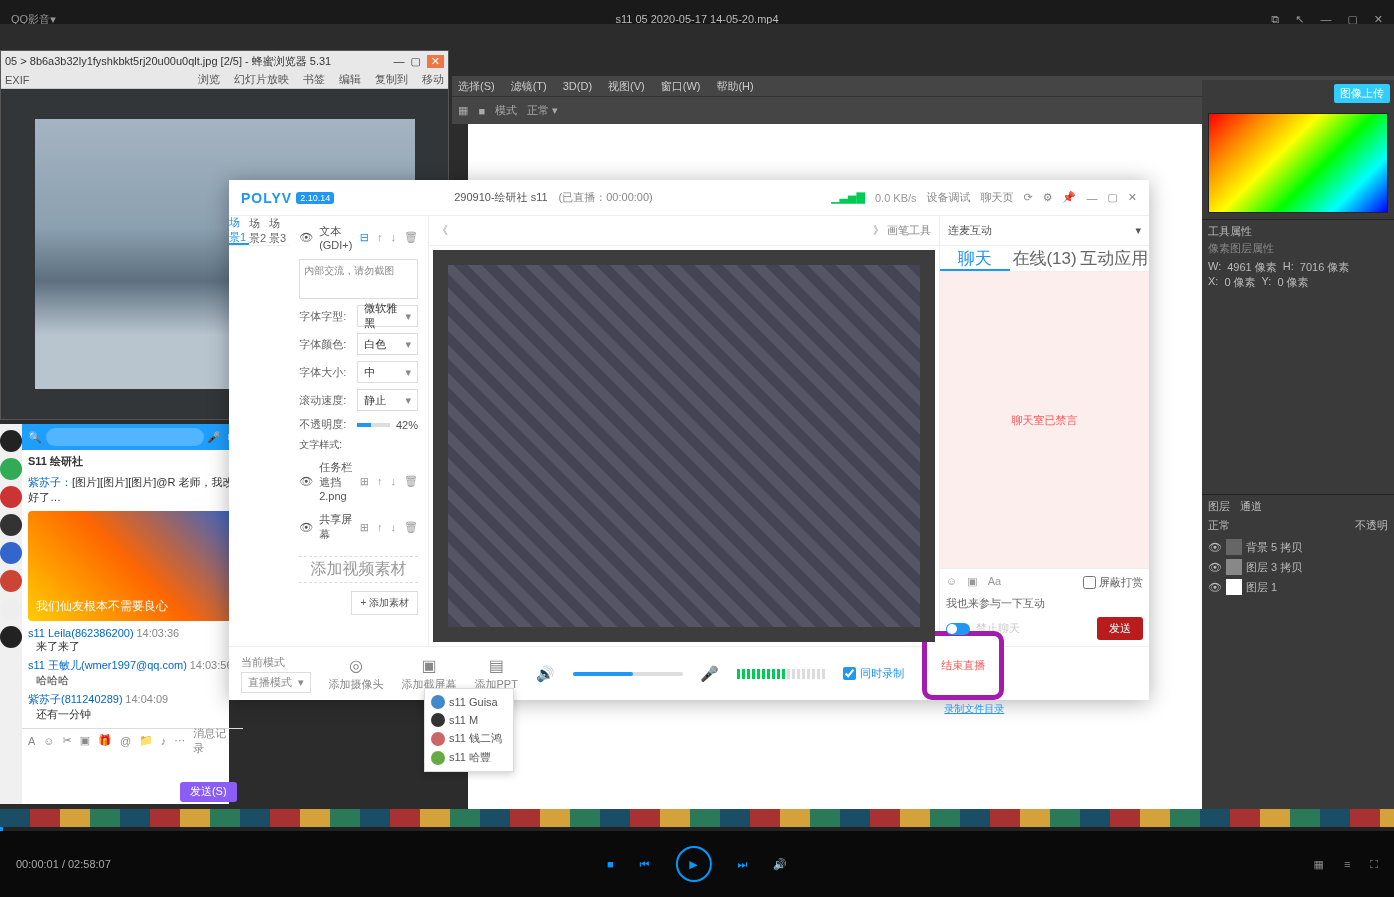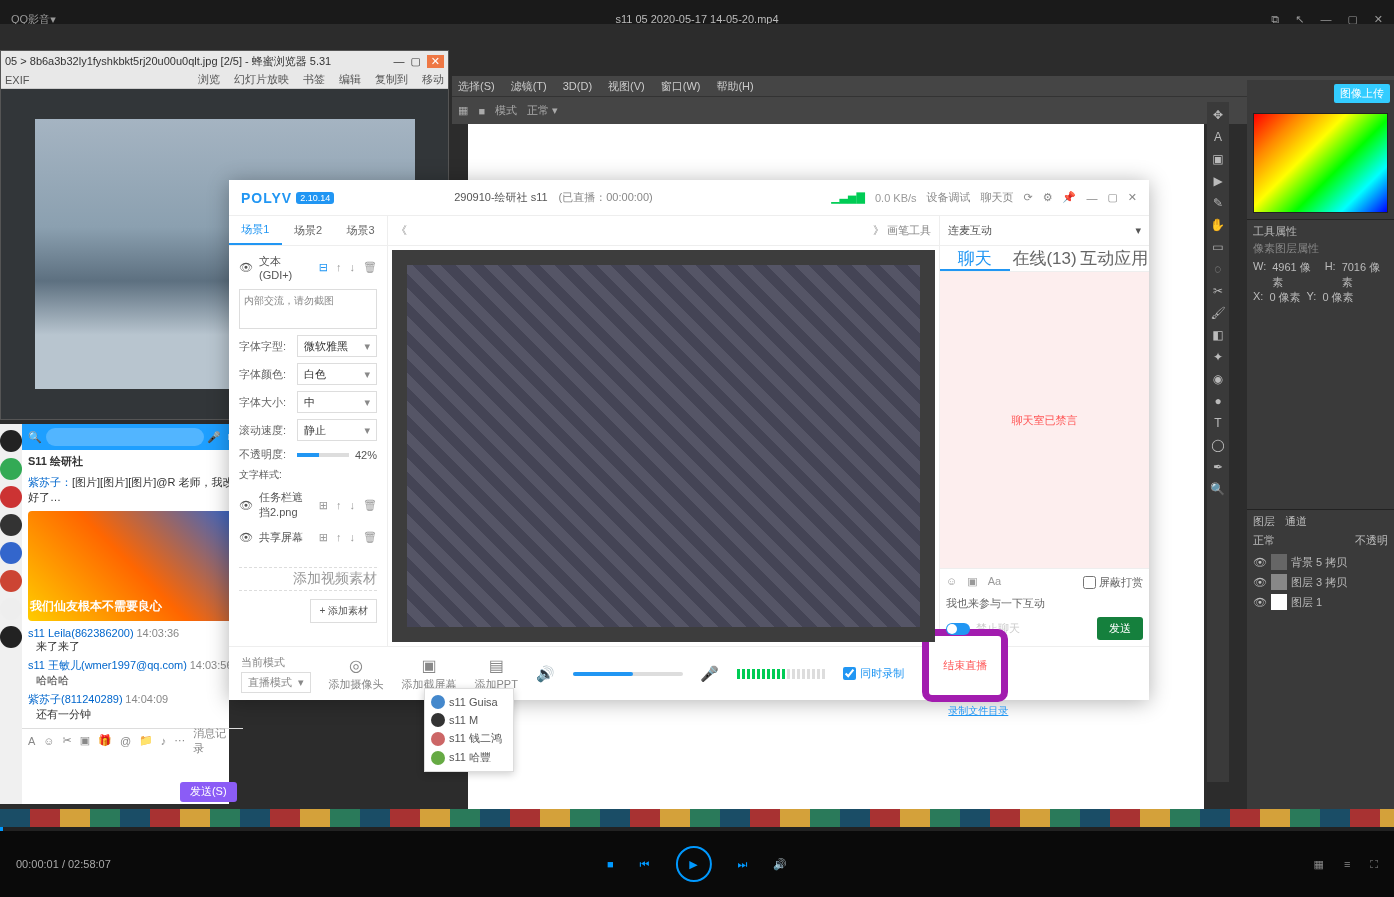--- a/index.html
+++ b/index.html
@@ -11,97 +11,97 @@
 .image-viewer{position:absolute;left:0;top:50px;width:449px;height:370px;background:#323639;border:1px solid #555}
 .iv-title{height:20px;background:#e8e8e8;color:#333;font-size:10px;display:flex;align-items:center;padding:0 4px}
 .iv-title-controls{margin-left:auto;display:flex;gap:6px}
 .iv-toolbar{height:18px;background:#e8e8e8;color:#555;font-size:10px;display:flex;align-items:center;padding:0 4px;gap:14px;border-bottom:1px solid #ccc}
 .iv-body{flex:1;background:#323639;display:flex;align-items:center;justify-content:center;height:330px}
 .iv-image{width:380px;height:270px;background:linear-gradient(180deg,#a5b4c2 0%,#8ba0b0 40%,#5d7080 60%,#b8c5cf 80%)}
 .ps-menubar{position:absolute;left:452px;top:52px;right:0;height:20px;background:#454545;display:flex;align-items:center;padding:0 6px;gap:16px;color:#ccc;font-size:10px}
 .ps-optbar{position:absolute;left:452px;top:72px;right:0;height:28px;background:#454545;display:flex;align-items:center;padding:0 6px;gap:10px;border-top:1px solid #333;color:#aaa;font-size:10px}
 .ps-tools{position:absolute;right:165px;top:78px;width:22px;height:680px;background:#3a3a3a;display:flex;flex-direction:column;align-items:center;gap:6px;padding-top:6px}
 .ps-tool{width:16px;height:16px;color:#bbb;font-size:12px;text-align:center}
-.ps-right{position:absolute;right:0;top:56px;width:147px;height:740px;background:#3a3a3a;color:#bbb;font-size:10px}
+.ps-right{position:absolute;right:0;top:56px;width:192px;height:740px;background:#3a3a3a;color:#bbb;font-size:10px}
 .ps-swatch{height:100px;background:linear-gradient(135deg,#ff0000,#ff8800,#ffff00,#00ff00,#00ffff,#0000ff);margin:6px;border:1px solid #222}
 .ps-panel{padding:4px 6px;border-top:1px solid #222}
 .ps-canvas{position:absolute;left:468px;top:100px;width:736px;height:700px;background:#fff}
 .qq-chat{position:absolute;left:0;top:424px;width:229px;height:380px;background:#fff;color:#333;display:flex}
 .qq-dock{width:32px;background:#f0f0f0;display:flex;flex-direction:column;align-items:center;gap:6px;padding-top:6px}
 .qq-avatar{width:22px;height:22px;border-radius:50%;background:#888}
 .qq-main{flex:1;display:flex;flex-direction:column}
 .qq-search{height:26px;background:#1e9fff;display:flex;align-items:center;padding:0 6px}
 .qq-search input{flex:1;background:#52b5ff;border:none;border-radius:10px;height:18px;padding:0 8px;color:#fff}
 .qq-grp-title{padding:4px 6px;font-weight:bold;color:#333}
 .qq-msg{padding:2px 6px;font-size:10px}
 .qq-msg .u{color:#0066cc}
 .qq-msg .t{color:#888}
 .qq-img{margin:4px 6px;height:110px;background:linear-gradient(45deg,#ffcc00,#ff6600,#3366cc);border-radius:4px;position:relative}
-.qq-img-txt{position:absolute;bottom:6px;left:2px;color:#fff;font-weight:bold;font-size:12px}
+.qq-img-txt{position:absolute;bottom:6px;left:8px;color:#fff;font-weight:normal;font-size:12px}
 .qq-input-bar{height:24px;border-top:1px solid #ddd;display:flex;align-items:center;gap:8px;padding:0 6px;color:#888}
 .qq-send-bar{height:24px;display:flex;justify-content:flex-end;padding:2px 6px}
 .qq-send{background:#8b5cf6;color:#fff;padding:2px 10px;border-radius:3px}
 .polyv{position:absolute;left:229px;top:180px;width:920px;height:520px;background:#fff;box-shadow:0 2px 20px rgba(0,0,0,0.3);display:flex;flex-direction:column}
 .pv-title{height:36px;display:flex;align-items:center;padding:0 12px;border-bottom:1px solid #eee}
 .pv-logo{font-weight:bold;color:#2196f3;font-size:14px;letter-spacing:1px}
 .pv-ver{background:#2196f3;color:#fff;font-size:9px;padding:1px 4px;border-radius:3px;margin-left:4px}
 .pv-title-mid{margin-left:120px;color:#555;font-size:11px}
 .pv-title-right{margin-left:auto;display:flex;align-items:center;gap:10px;color:#888;font-size:10px}
 .pv-kb{color:#999}
 .pv-body{flex:1;display:flex;min-height:0}
-.pv-left{width:159px;border-right:1px solid #eee;display:flex;flex-direction:column;overflow:auto}
+.pv-left{width:200px;border-right:1px solid #eee;display:flex;flex-direction:row;overflow:auto}
 .pv-tabs{display:flex;height:30px;border-bottom:1px solid #eee}
 .pv-tab{flex:1;display:flex;align-items:center;justify-content:center;color:#666;font-size:11px}
 .pv-tab.active{color:#2196f3;border-bottom:2px solid #2196f3}
 .pv-scene{padding:6px 10px;display:flex;flex-direction:column;gap:6px}
 .pv-row{display:flex;align-items:center;gap:6px;color:#555;font-size:11px}
 .pv-row .lbl{width:52px;color:#666}
 .pv-sel{flex:1;border:1px solid #ddd;height:22px;display:flex;align-items:center;padding:0 6px;color:#333;background:#fff}
 .pv-sel .chev{margin-left:auto;color:#888}
 .pv-scene-hdr{display:flex;align-items:center;gap:6px;padding:2px 0;color:#555}
 .pv-scene-hdr .icons{margin-left:auto;display:flex;gap:8px;color:#999}
 .pv-textarea{border:1px solid #ddd;height:40px;padding:4px;color:#888;font-size:10px}
 .pv-chk{display:flex;gap:10px;font-size:10px;color:#555}
 .pv-chk label{display:flex;align-items:center;gap:3px}
 .pv-chk input{accent-color:#2196f3}
-.pv-addvid{text-align:right;color:#999;font-size:14px;border-top:1px dashed #ddd;border-bottom:1px dashed #ddd;padding:2px 0;margin-top:14px}
+.pv-addvid{text-align:center;color:#999;font-size:16px;border-top:1px dashed #ddd;border-bottom:1px dashed #ddd;padding:2px 0;margin-top:6px}
 .pv-addmat{border:1px solid #ddd;padding:4px 8px;align-self:flex-end;font-size:10px;color:#555;margin-top:2px}
 .pv-center{flex:1;display:flex;flex-direction:column}
 .pv-center-top{height:30px;border-bottom:1px solid #eee;display:flex;align-items:center;padding:0 8px;color:#888}
 .pv-center-top .r{margin-left:auto}
 .pv-preview{flex:1;background:#3d3d3d;margin:4px;position:relative}
 .pv-preview-inner{position:absolute;inset:15px;background:repeating-linear-gradient(45deg,#445 0 10px,#556 10px 20px)}
 .pv-right{width:210px;border-left:1px solid #eee;display:flex;flex-direction:column}
 .pv-r-hdr{height:30px;display:flex;align-items:center;padding:0 8px;border-bottom:1px solid #eee;color:#555}
 .pv-r-tabs{display:flex;height:26px;border-bottom:1px solid #eee}
 .pv-r-tab{flex:1;text-align:center;line-height:26px;color:#666;font-size:17px}
 .pv-r-tab.active{color:#2196f3;border-bottom:2px solid #2196f3}
 .pv-r-body{flex:1;display:flex;align-items:center;justify-content:center;color:#f55;font-size:11px;background:#fdeeee}
 .pv-r-foot{padding:6px;border-top:1px solid #eee;display:flex;flex-direction:column;gap:6px}
 .pv-r-icons{display:flex;gap:10px;color:#999}
 .pv-r-icons .hide{margin-left:auto;display:flex;align-items:center;gap:3px;color:#666}
 .pv-msg{color:#666;font-size:11px}
 .pv-r-send{display:flex;align-items:center;gap:6px}
 .pv-toggle{width:24px;height:12px;background:#2196f3;border-radius:6px;position:relative}
 .pv-toggle::after{content:"";position:absolute;left:1px;top:1px;width:10px;height:10px;background:#fff;border-radius:50%}
-.pv-btn{margin-left:auto;background:#15803d;color:#fff;padding:4px 12px;border-radius:3px}
+.pv-btn{margin-left:auto;background:#b91c1c;color:#fff;padding:4px 12px;border-radius:3px}
 .pv-bottom{height:54px;border-top:1px solid #eee;display:flex;align-items:center;padding:0 12px;gap:18px}
 .pv-mode{display:flex;flex-direction:column;gap:2px;color:#888}
 .pv-mode-sel{border:1px solid #ddd;padding:2px 6px;display:flex;align-items:center;gap:6px}
 .pv-ctrl{display:flex;flex-direction:column;align-items:center;gap:2px;color:#888;font-size:10px}
 .pv-ctrl .ic{font-size:16px;color:#888}
 .pv-slider{width:110px;display:flex;align-items:center;gap:4px}
 .pv-slider .track{flex:1;height:4px;background:#ddd;border-radius:2px;position:relative}
 .pv-slider .fill{position:absolute;left:0;top:0;bottom:0;width:55%;background:#2196f3;border-radius:2px}
 .pv-level{display:flex;gap:2px}
 .pv-level span{width:3px;height:10px;background:#0c5}
 .pv-level span.off{background:#ddd}
 .pv-rec{display:flex;align-items:center;gap:4px;color:#2196f3}
 .pv-rec-link{color:#2196f3;text-decoration:underline}
-.pv-end{background:#fff;border:7px solid #a21caf;color:#f55;padding:22px 14px;border-radius:10px}
+.pv-end{background:#fff;border:5px solid #a21caf;color:#f55;padding:22px 14px;border-radius:10px}
 .pv-userlist{position:absolute;left:424px;top:688px;width:90px;background:#fff;border:1px solid #ddd;padding:4px 0;box-shadow:0 2px 8px rgba(0,0,0,0.2)}
 .pv-user{display:flex;align-items:center;gap:4px;padding:2px 6px;color:#555;font-size:10px}
 .pv-user .av{width:14px;height:14px;border-radius:50%;background:#c66}
 .pattern-bar{position:absolute;left:0;top:809px;right:0;height:18px;background:repeating-linear-gradient(90deg,#1a4d66 0 30px,#a83232 30px 60px,#d4a13a 60px 90px,#2a7a5a 90px 120px)}
 .player{position:absolute;left:0;bottom:0;right:0;height:70px;background:#0a0a0a}
 .progress{height:4px;background:#222;position:relative}
 .progress .p{position:absolute;left:0;top:0;bottom:0;width:0.2%;background:#0099ff}
 .player-bar{height:66px;display:flex;align-items:center;padding:0 16px;color:#aaa}
 .player-time{font-size:11px}
 .player-ctrls{position:absolute;left:50%;transform:translateX(-50%);display:flex;align-items:center;gap:26px;color:#0099ff;font-size:14px}

